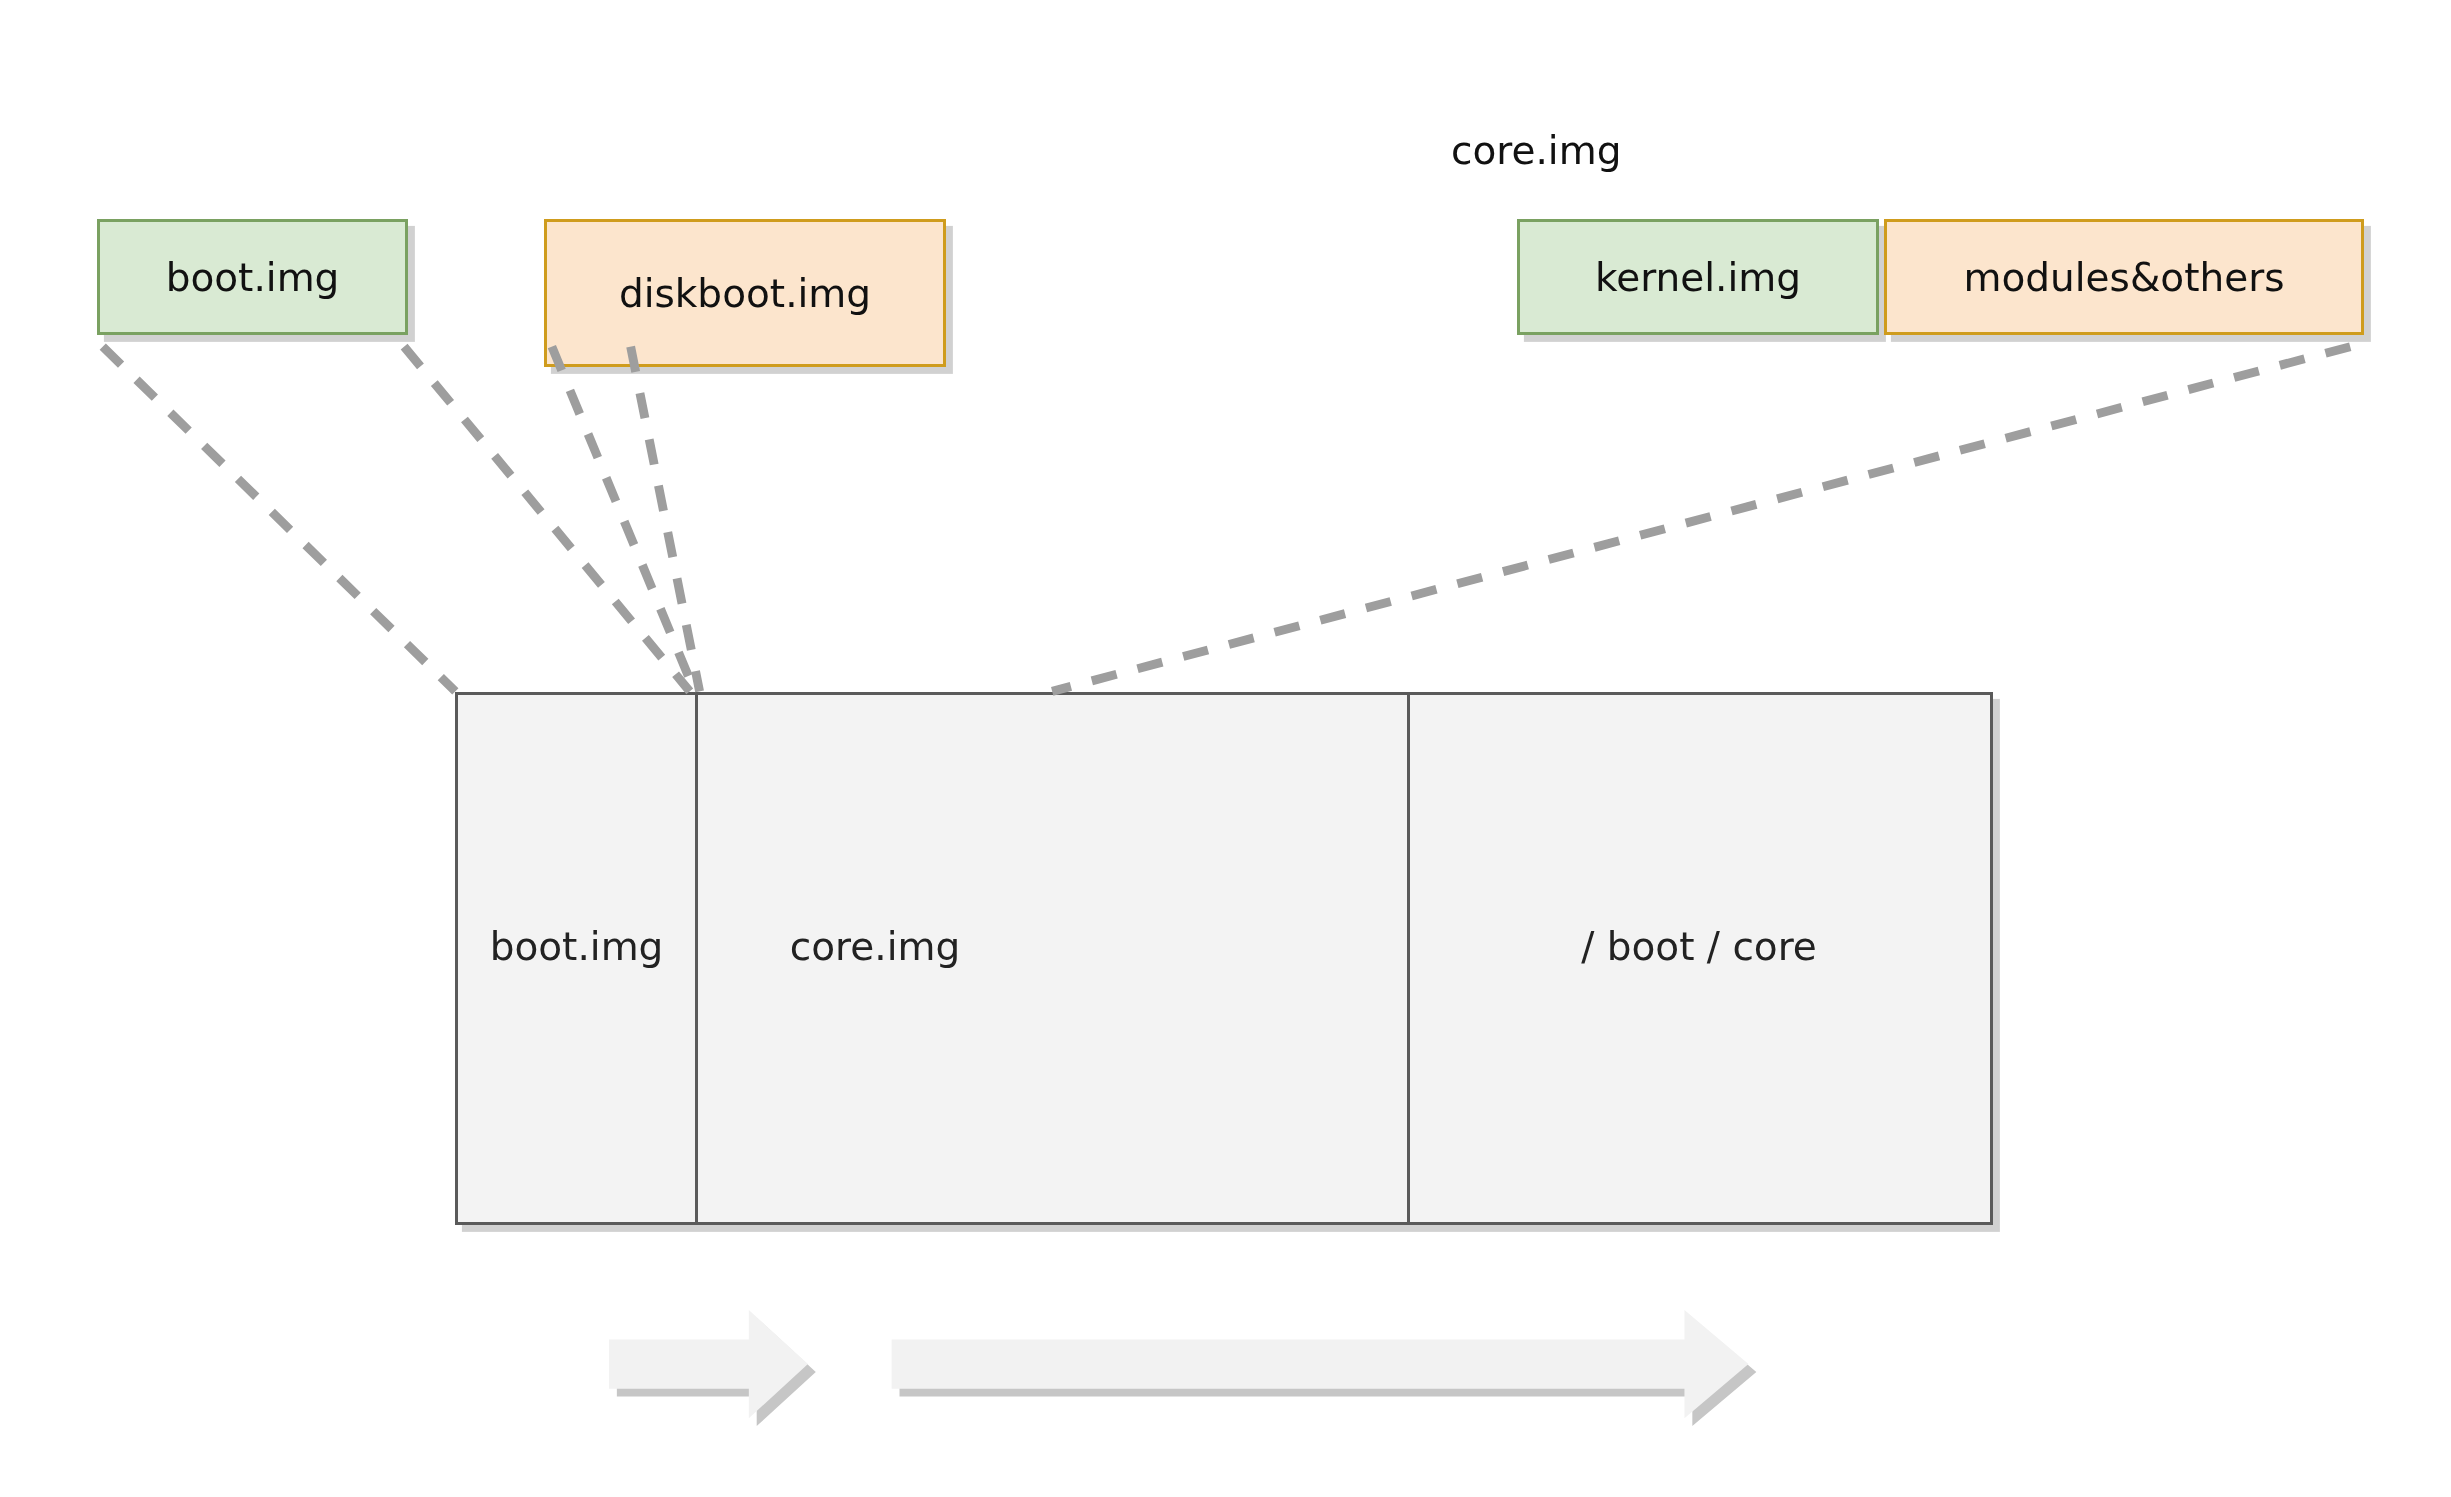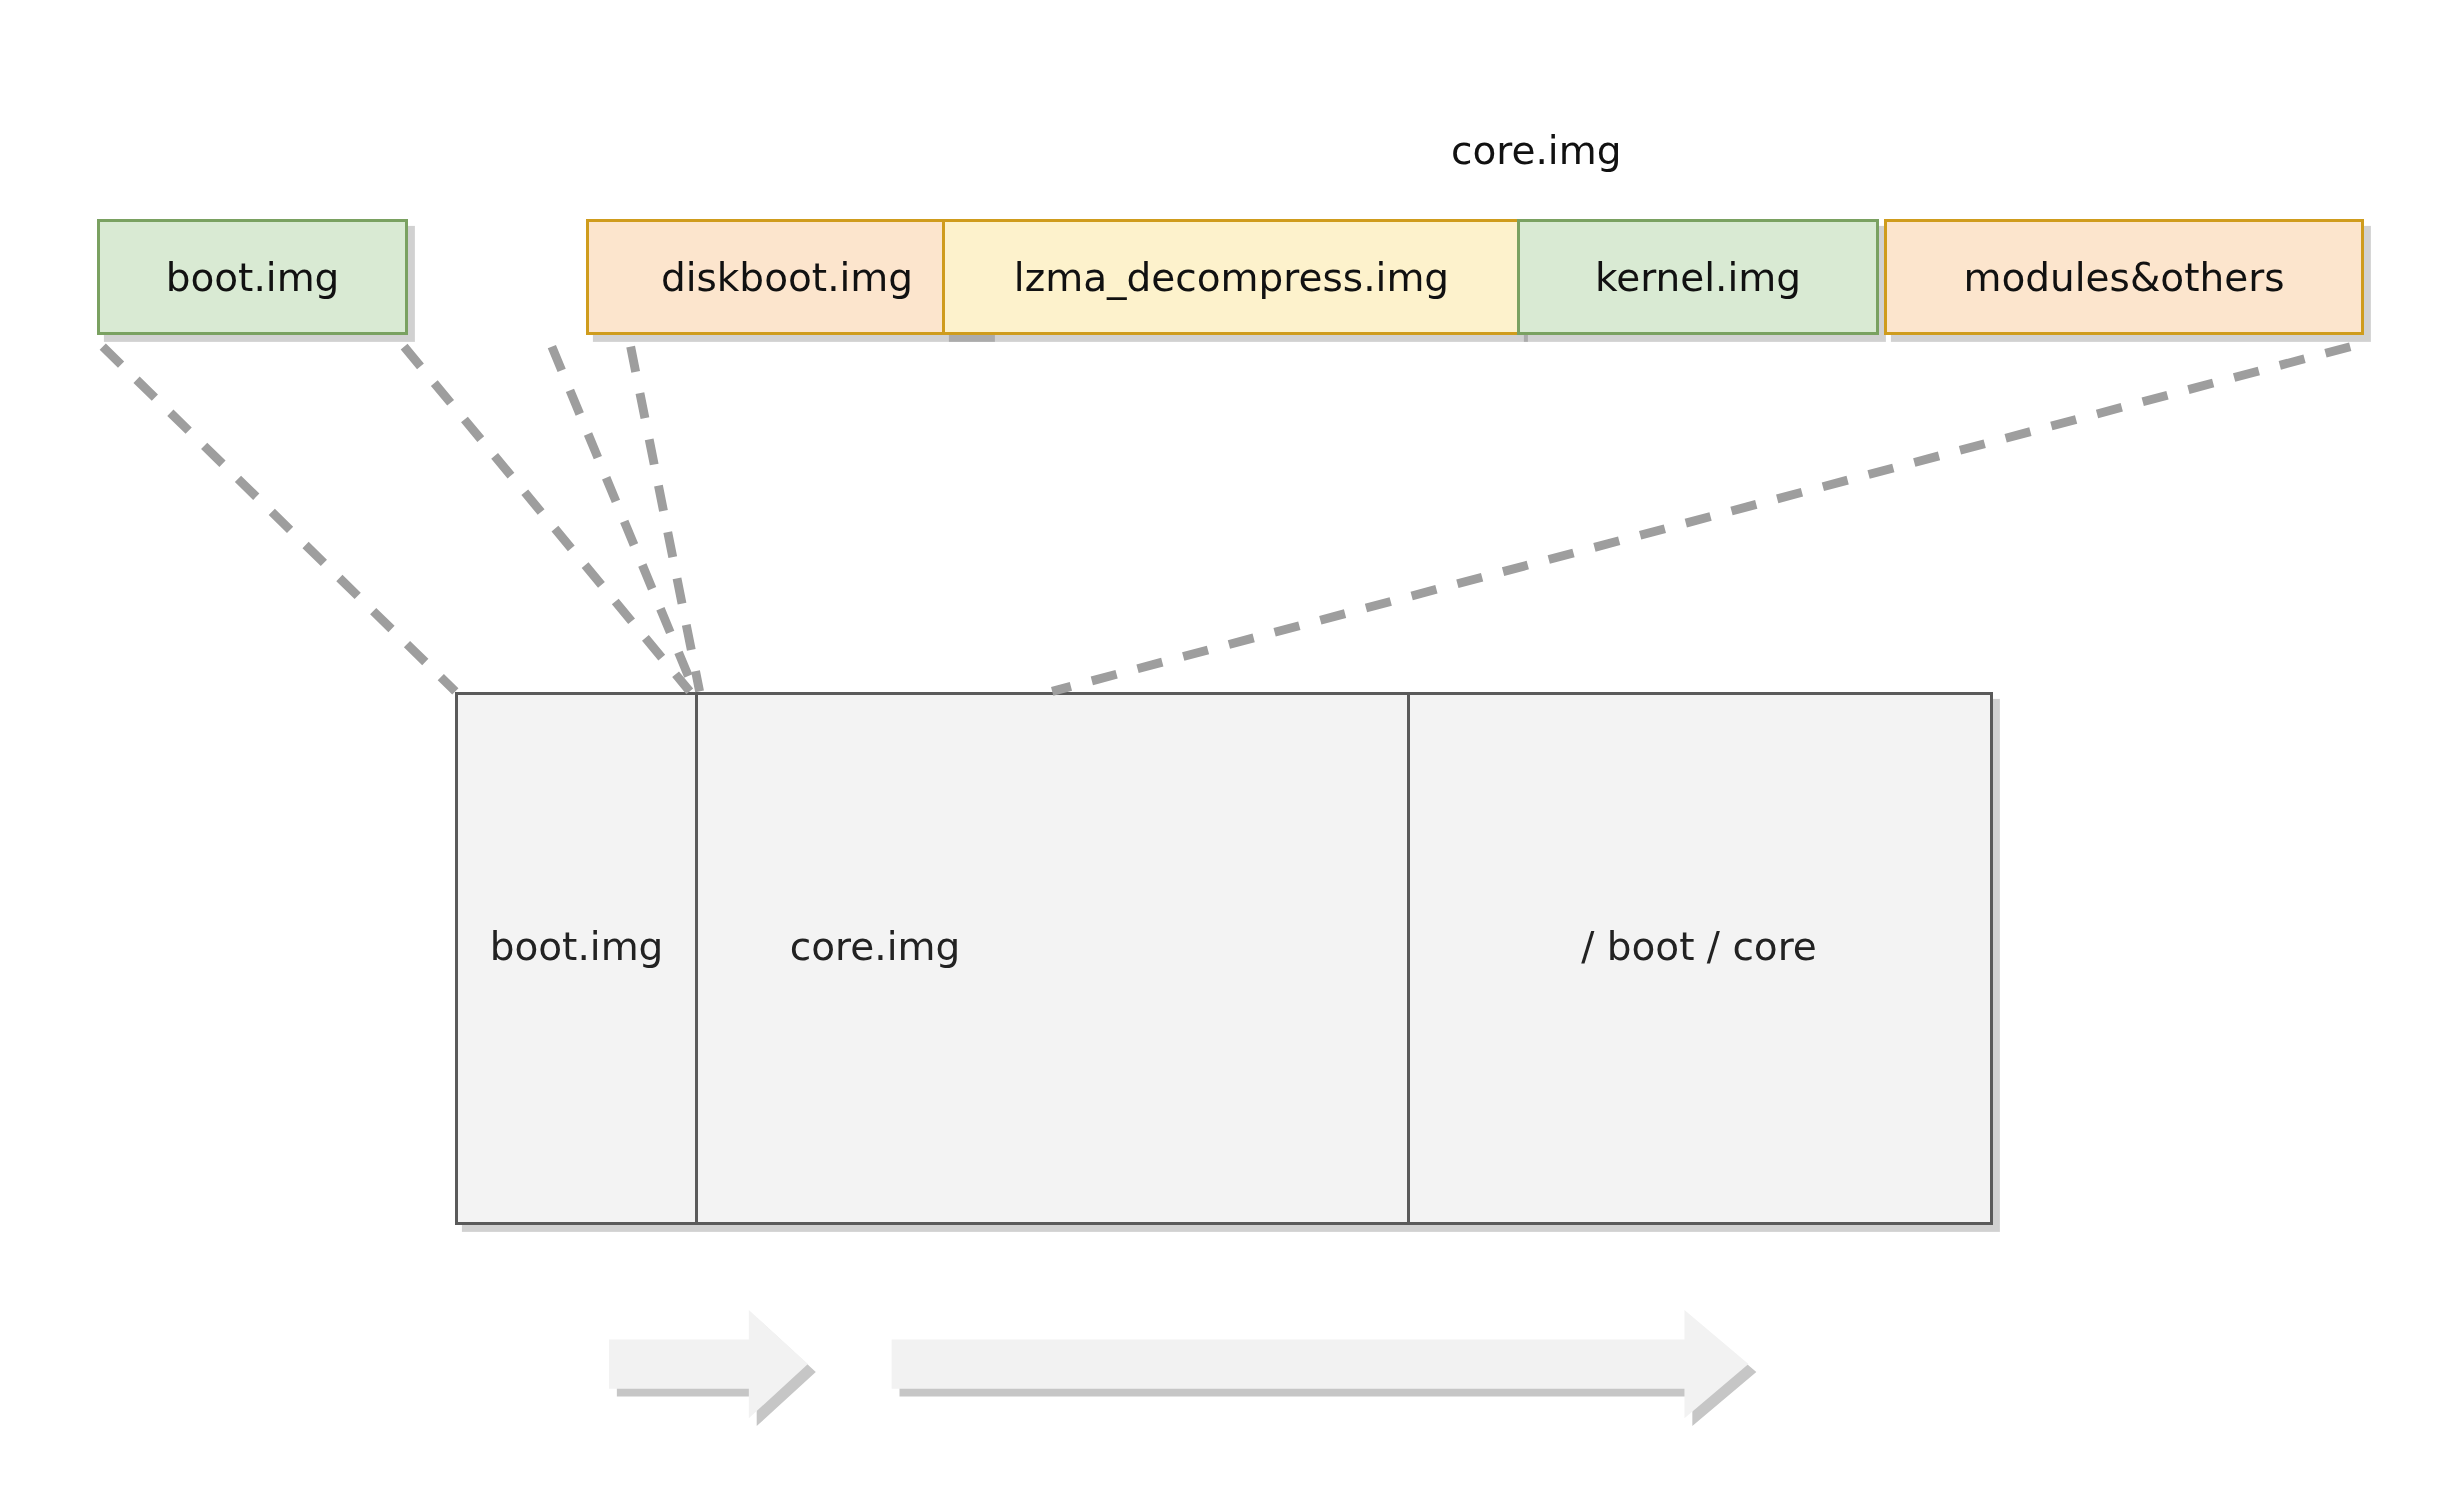--- a/index.html
+++ b/index.html
@@ -85,27 +85,24 @@
 <body>
 
 <div id="canvas">
 
   <div class="caption" style="left:1451px; top:128px;">core.img</div>
 
   <div class="blk imgblk green" style="left:97px; top:219px; width:311px; height:116px;">
     <span>boot.img</span>
   </div>
 
-  <div class="blk imgblk peach" style="left:544px; top:219px; width:402px; height:116px;margin-left:42px;">
+  <div class="blk imgblk peach" style="left:544px; top:219px; width:402px; height:148px;">
     <span>diskboot.img</span>
   </div>
 
-  <div class="blk imgblk yellow" style="left:942px; top:219px; width:579px; height:116px;">
-    <span>lzma_decompress.img</span>
-  </div>
 
   <div class="blk imgblk green" style="left:1517px; top:219px; width:362px; height:116px;">
     <span>kernel.img</span>
   </div>
 
   <div class="blk imgblk peach" style="left:1875px; top:219px; width:480px; height:116px;margin-left:9px;">
     <span>modules&amp;others</span>
   </div>
 
   <div id="diskrow" style="left:455px; top:692px; width:1538px; height:533px;">

